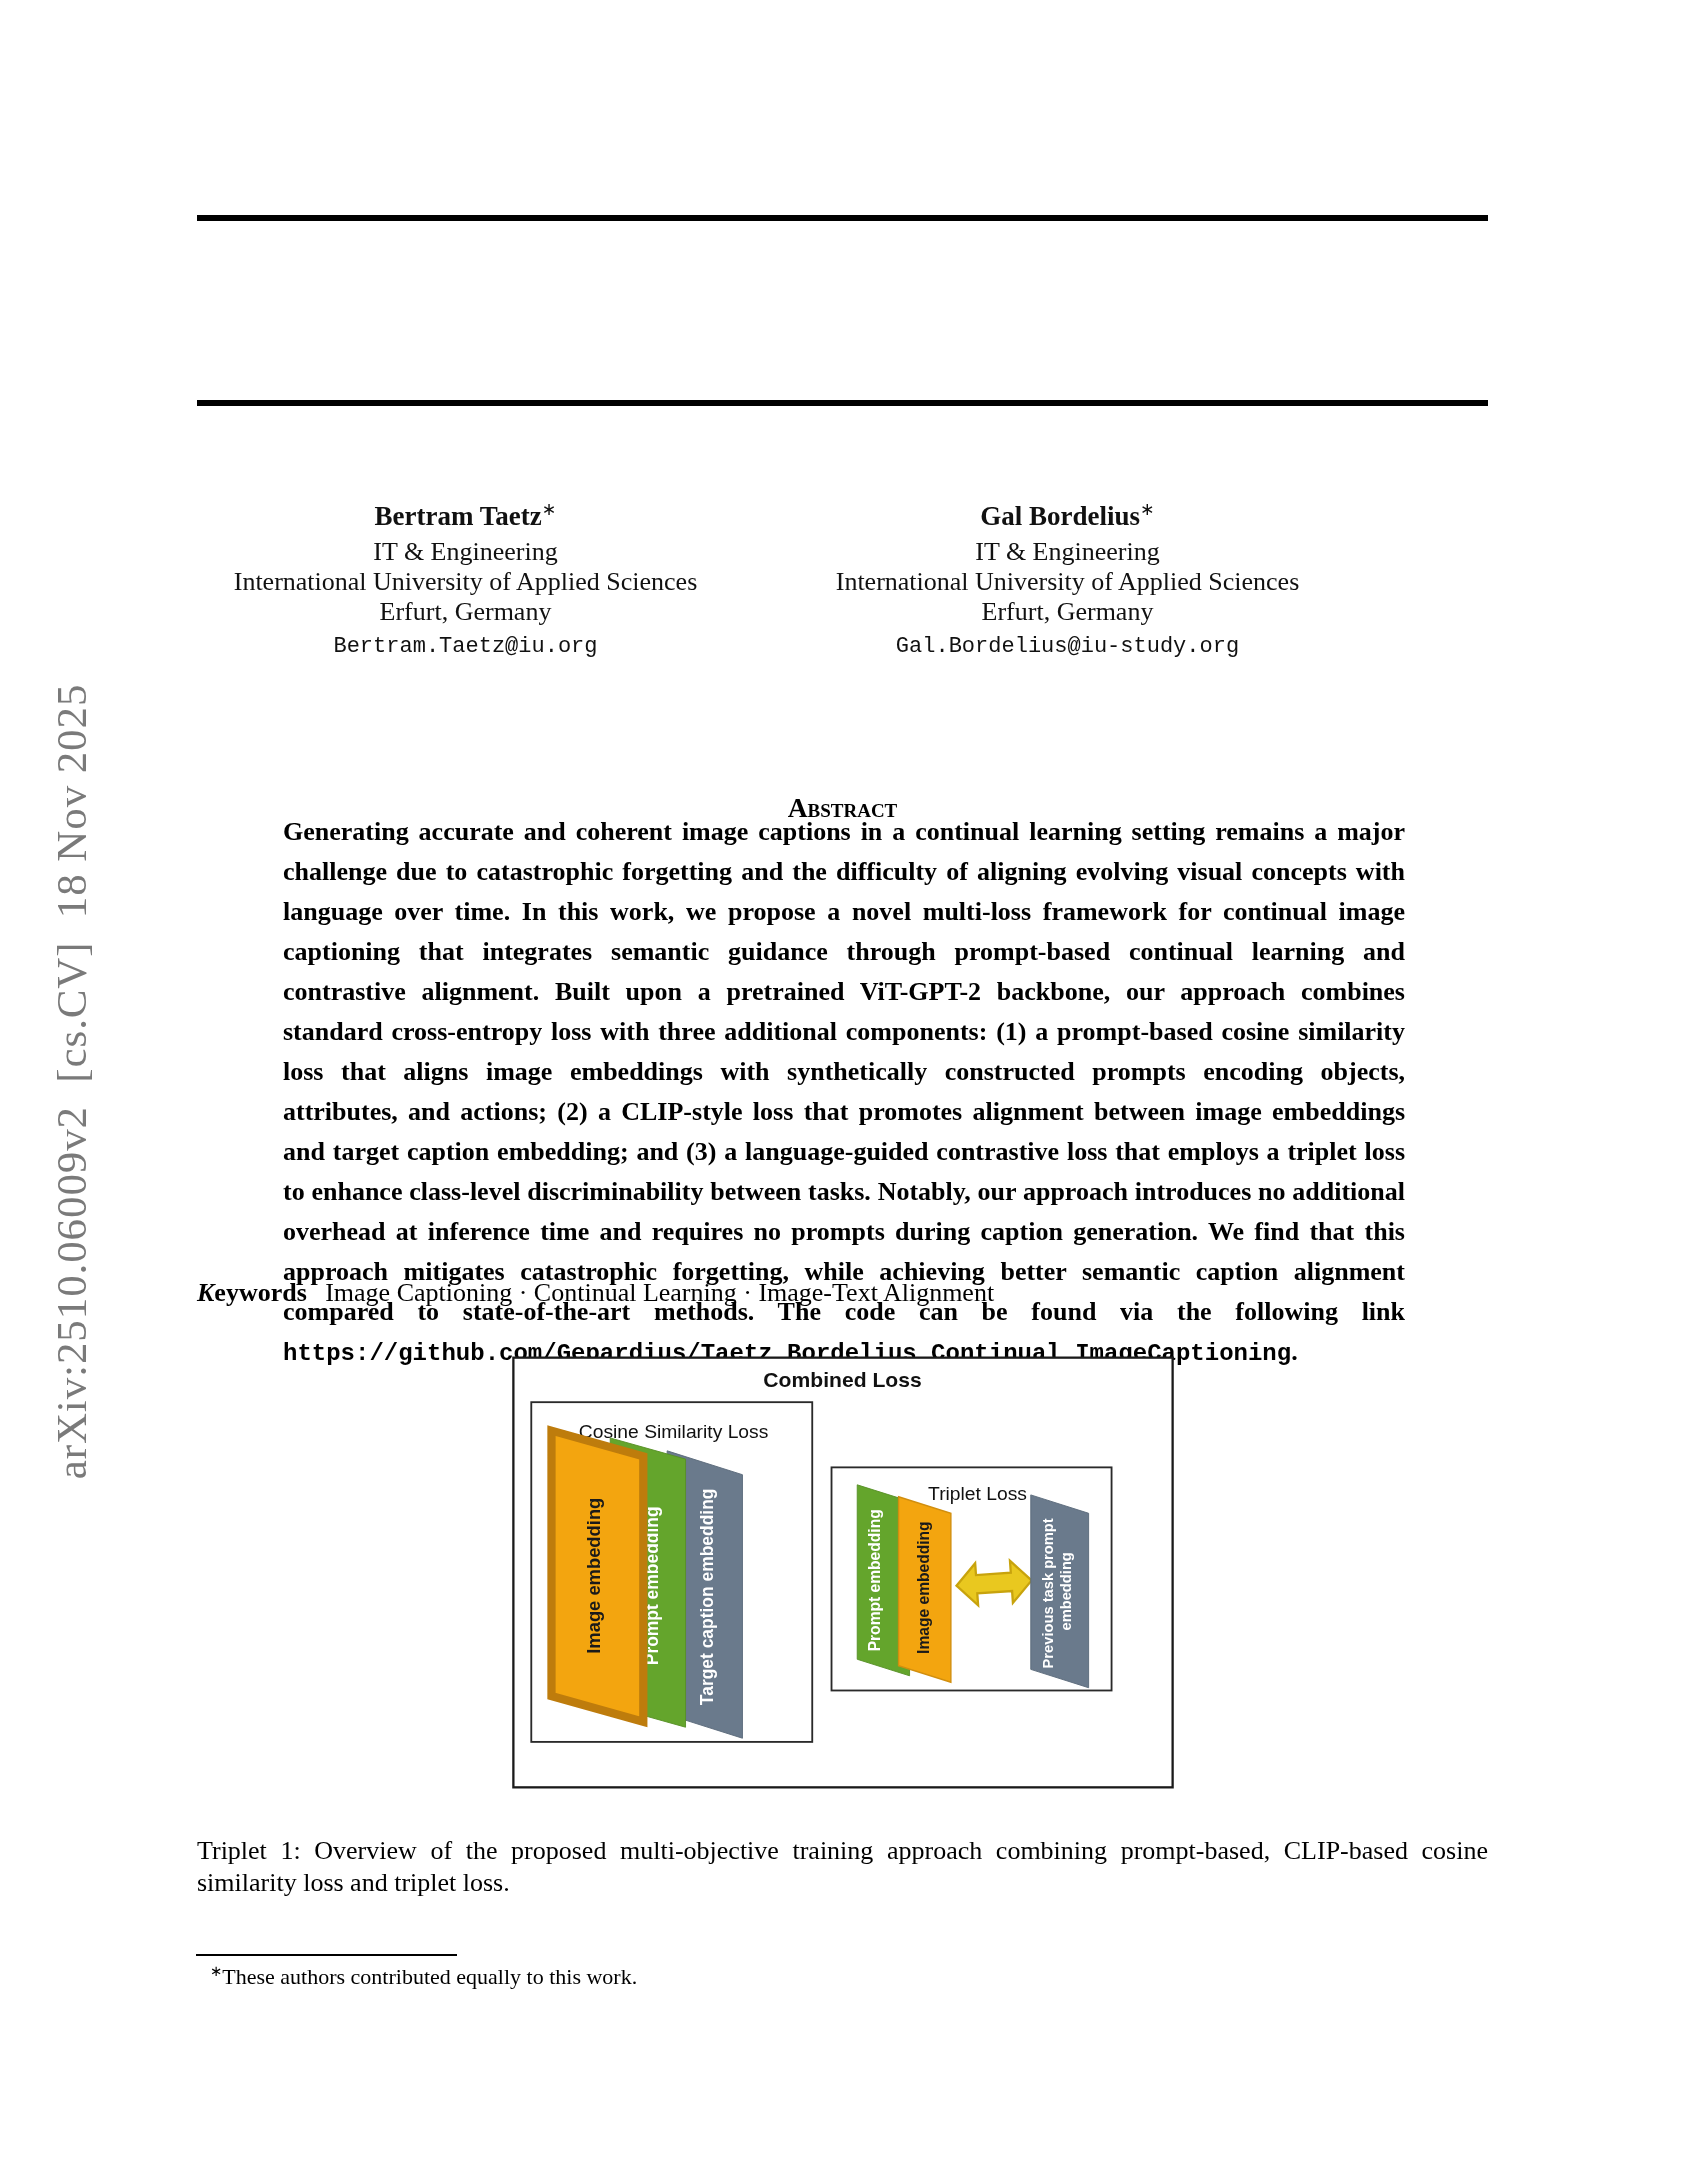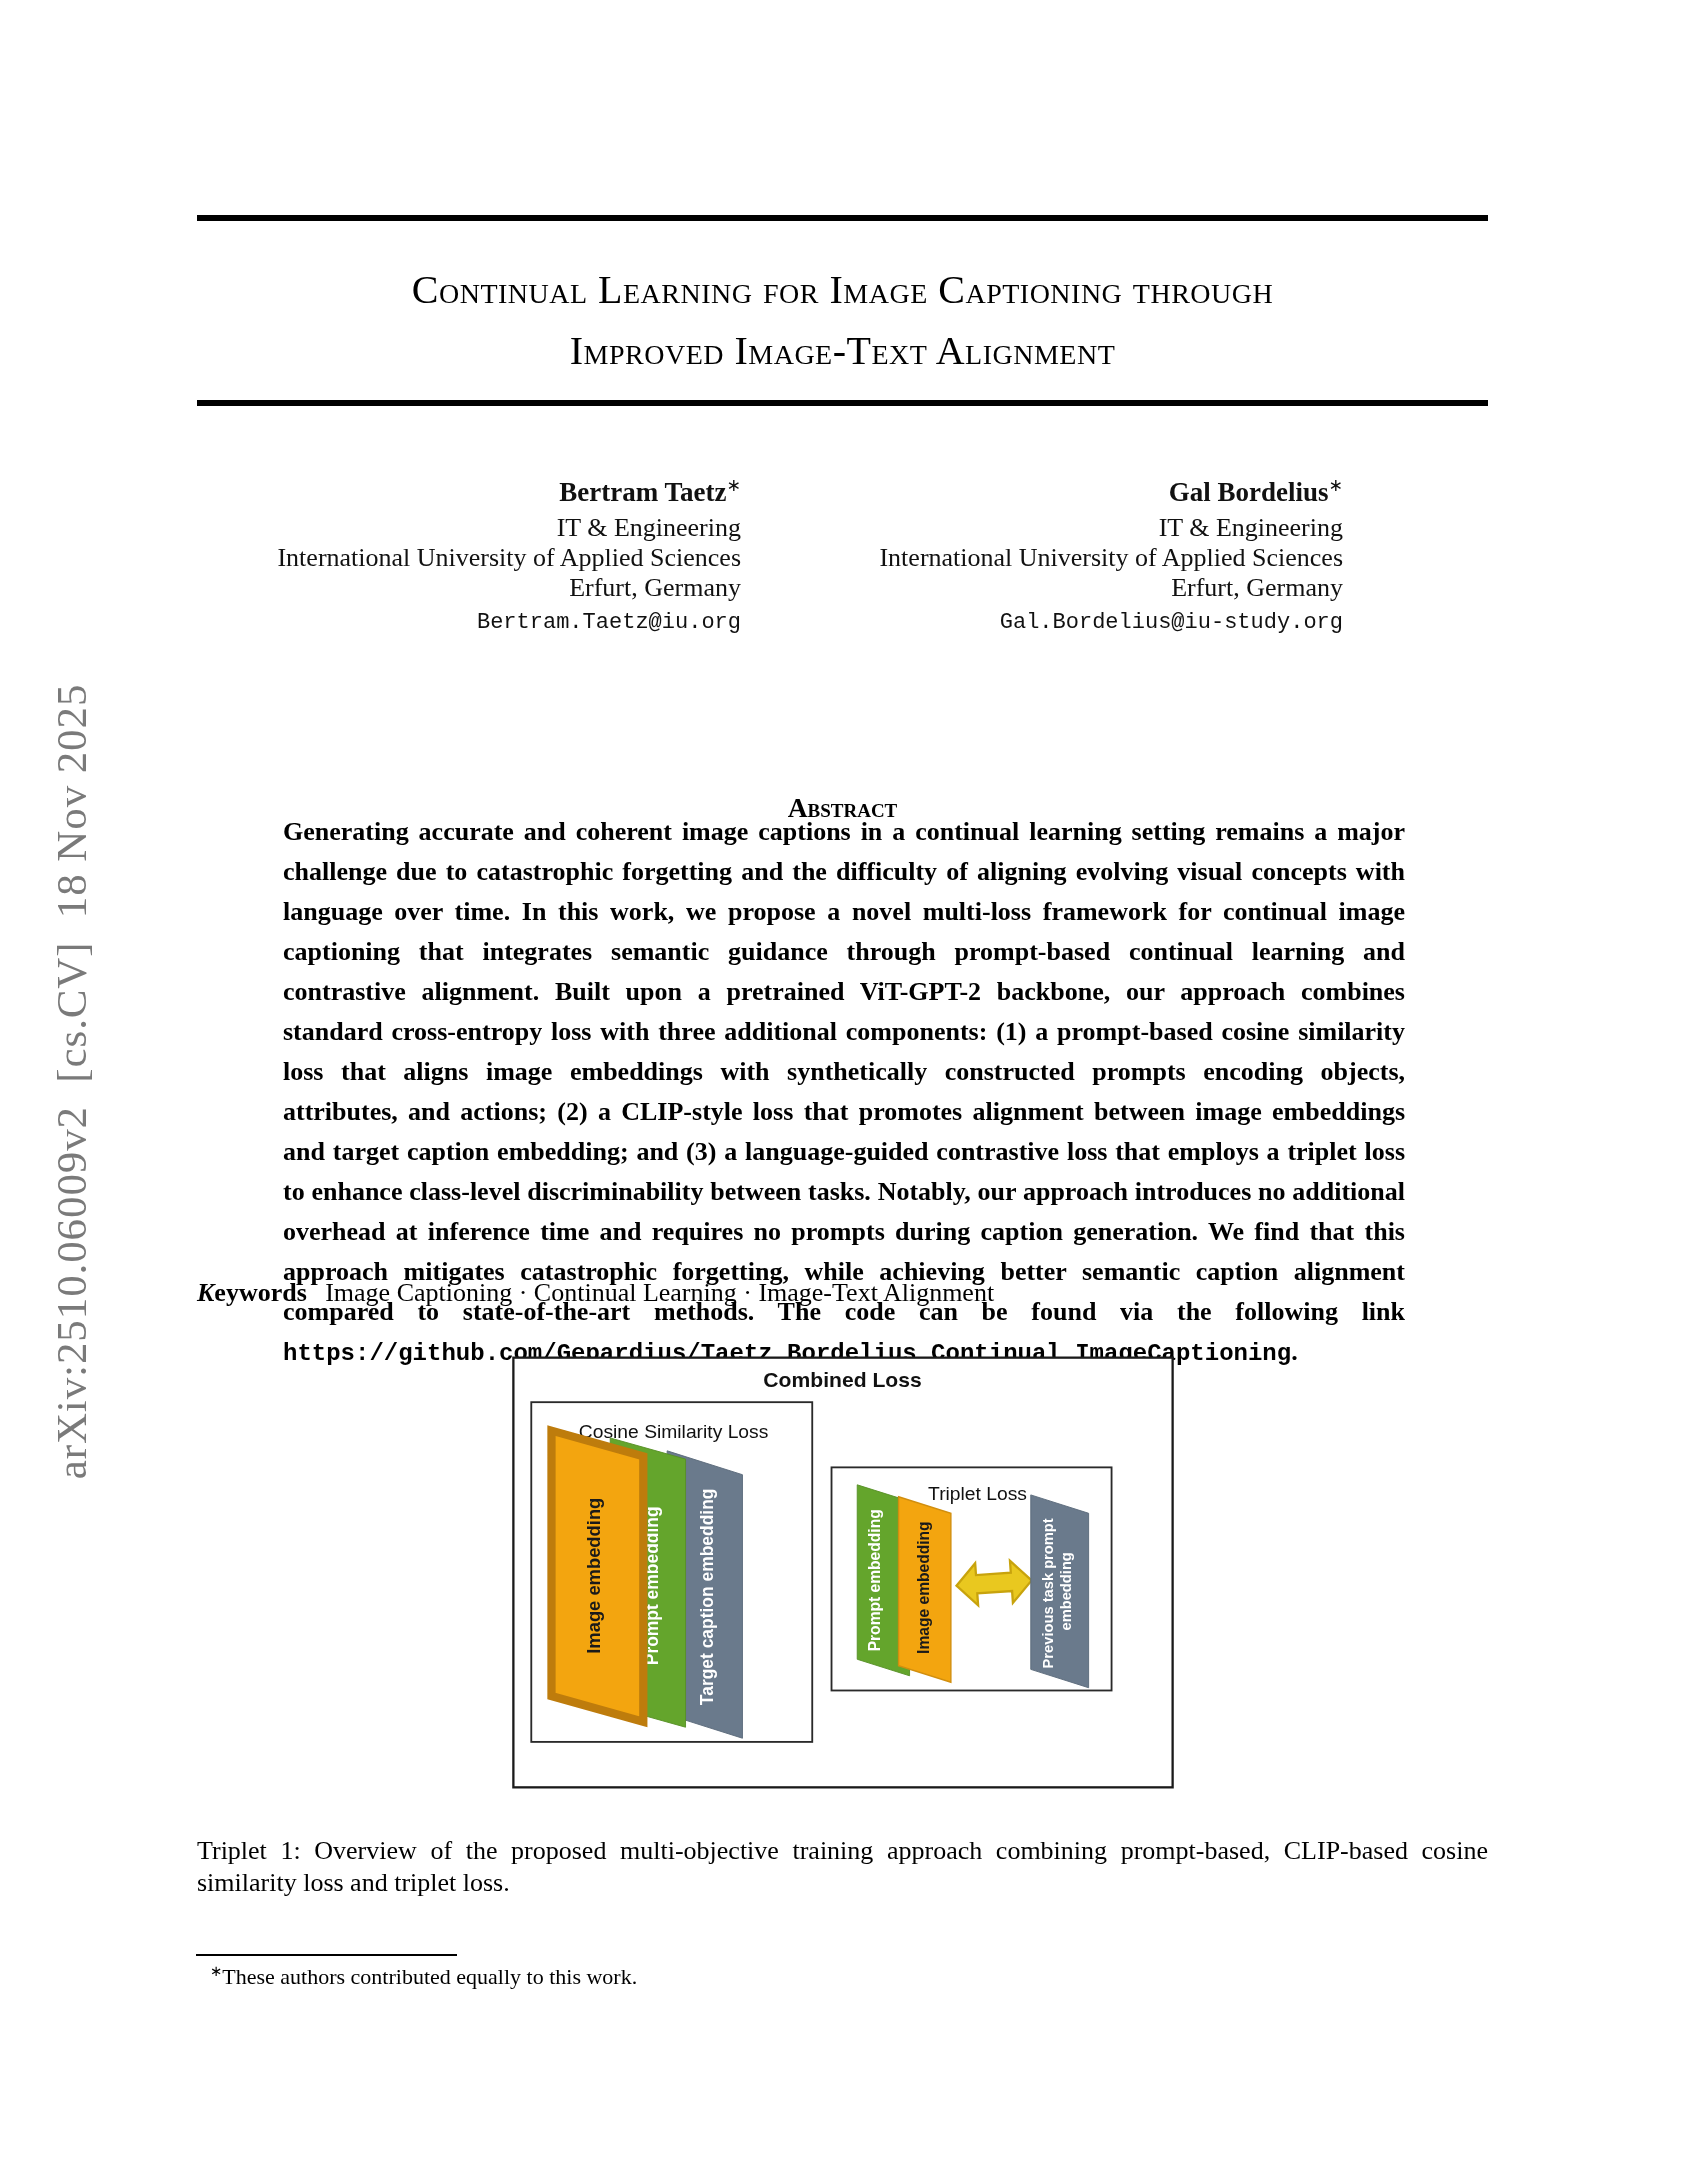--- a/index.html
+++ b/index.html
@@ -3,21 +3,21 @@
 <meta charset="utf-8">
 <style>
   html,body{margin:0;padding:0;background:#ffffff;}
   .page{position:relative;width:1686px;height:2182px;background:#ffffff;overflow:hidden;
         font-family:"Liberation Serif",serif;color:#111;}
   .rule{position:absolute;background:#000;}
   .rule-top{left:197px;top:215px;width:1291px;height:5.5px;}
   .rule-bottom{left:197px;top:400px;width:1291px;height:5.5px;}
   .title{position:absolute;left:108px;width:1469px;top:259px;text-align:center;
          font-variant:small-caps;font-size:40px;line-height:61px;letter-spacing:0.5px;color:#000;}
-  .authors{position:absolute;top:470px;width:551px;text-align:right;font-size:26px;line-height:30px;}
+  .authors{position:absolute;top:494px;width:551px;text-align:center;font-size:26px;line-height:30px;}
   .auth-1{left:190px;} .auth-2{left:792px;}
   .auth-name{font-weight:bold;font-size:27px;margin-bottom:6.4px;}
   .auth-name sup{font-size:17.4px;font-weight:normal;}
   .auth-email{font-family:Liberation Mono, monospace;font-size:22px;margin-top:4.6px;letter-spacing:0px;}
   .abs-head{position:absolute;left:108px;width:1469px;top:771px;text-align:center;
             font-variant:small-caps;font-weight:bold;font-size:27.5px;color:#000;margin-top:21px;}
   .abs-body{position:absolute;left:283px;width:1122px;top:812px;font-size:26px;line-height:40px;
             text-align:justify;color:#000;font-weight:bold;}
   .mono{font-family:"Liberation Mono",monospace;font-size:24px;}
   .keywords{position:absolute;left:197px;top:1278px;font-size:26px;color:#000;}
@@ -36,24 +36,20 @@
 </style>
 </head>
 <body>
 
 <div class="page">
 
   <div class="watermark">arXiv:2510.06009v2  [cs.CV]  18 Nov 2025</div>
 
   <div class="rule rule-top"></div>
 
-  <div class="title">
-    <div>Continual Learning for Image Captioning through</div>
-    <div>Improved Image-Text Alignment</div>
-  </div>
 
   <div class="rule rule-bottom"></div>
 
   <div class="authors auth-1">
     <div class="auth-name"><span>Bertram Taetz</span><sup>∗</sup></div>
     <div>IT &amp; Engineering</div>
     <div>International University of Applied Sciences</div>
     <div>Erfurt, Germany</div>
     <div class="auth-email">Bertram.Taetz@iu.org</div>
   </div>

